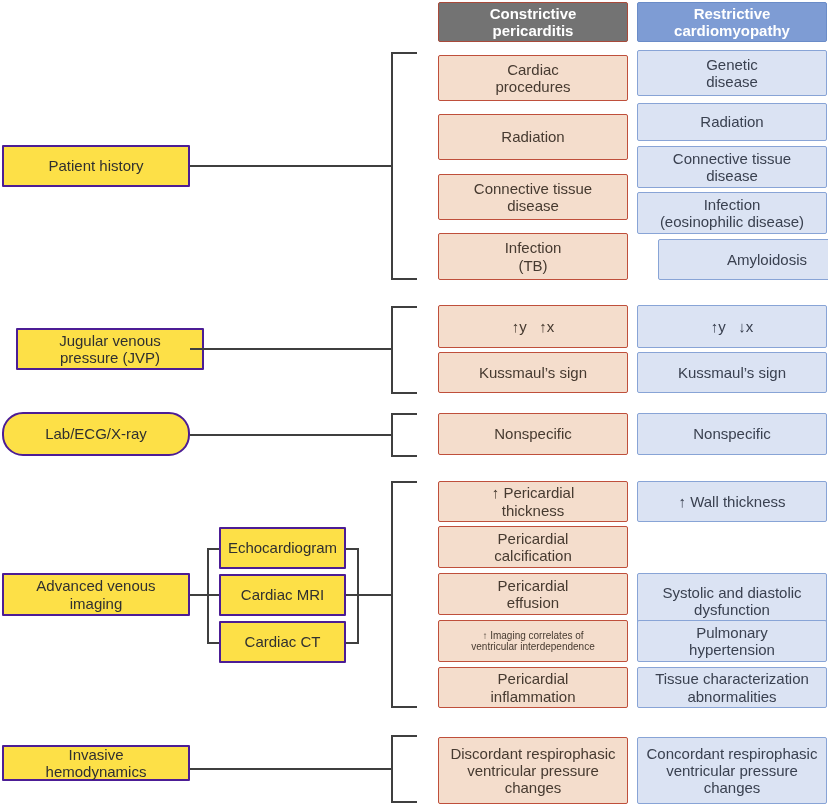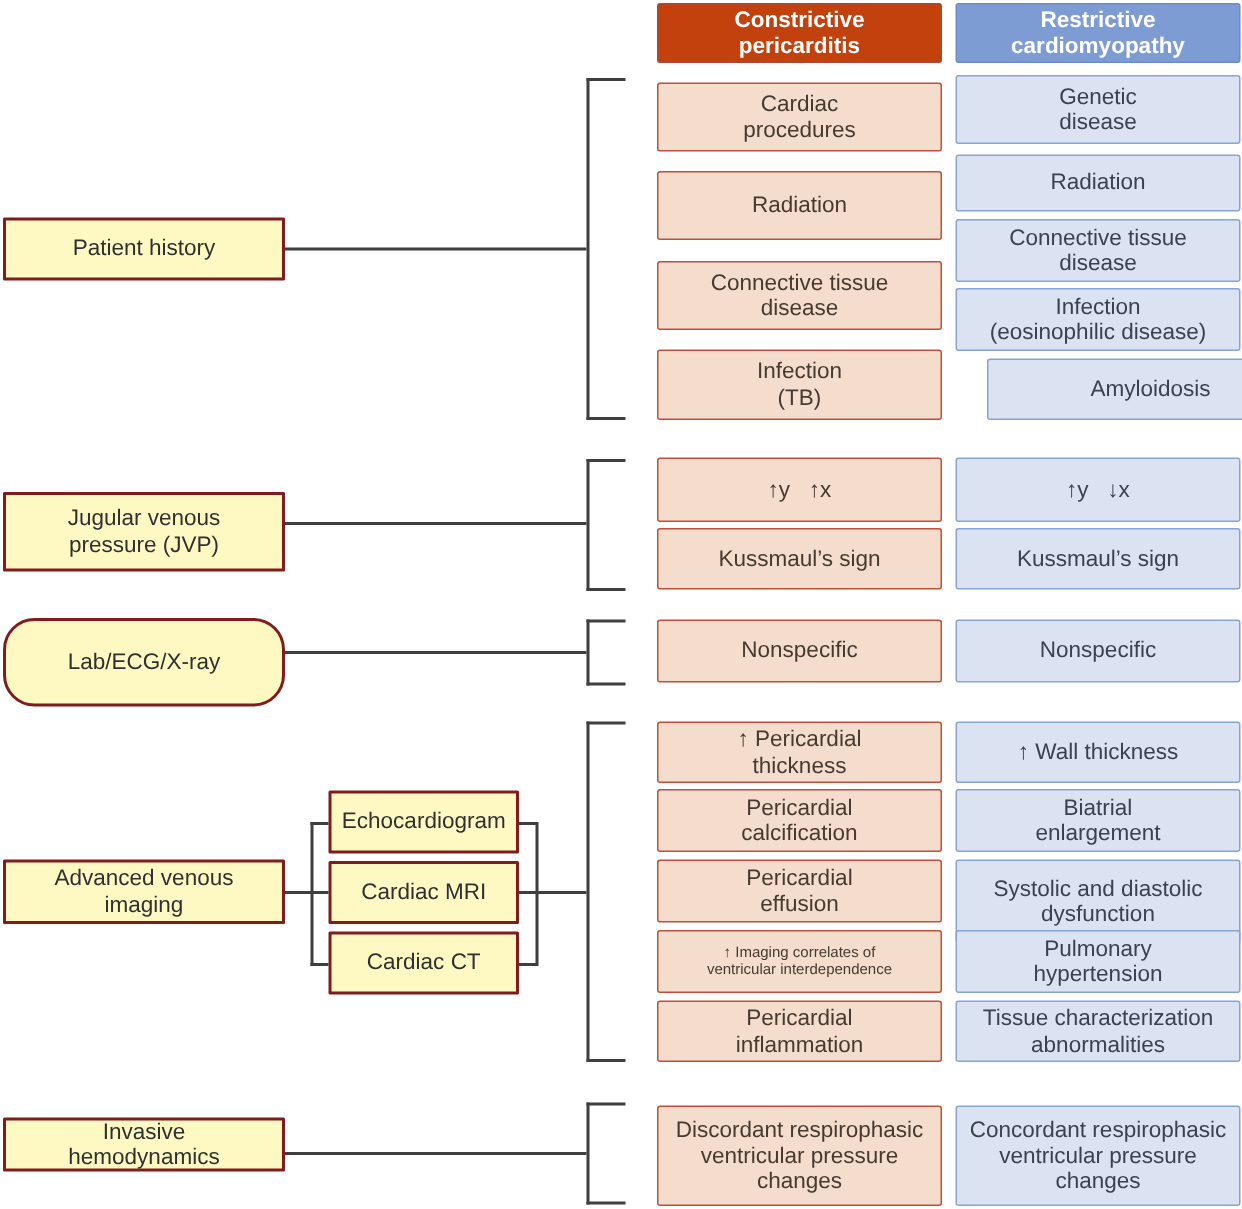--- a/index.html
+++ b/index.html
@@ -1,24 +1,24 @@
 <!DOCTYPE html>
 <html><head>
 <meta charset="utf-8">
 <style>
   html,body{margin:0;padding:0;background:#ffffff;font-family:"Liberation Sans",sans-serif;}
   #figure{position:relative;width:828px;height:806px;background:#ffffff;overflow:hidden;}
   .box{position:absolute;box-sizing:border-box;display:flex;align-items:center;justify-content:center;
        text-align:center;white-space:pre-line;line-height:1.15;font-size:15px;padding:1px 4px;border-radius:2px;}
   .hdr{font-weight:600;color:#ffffff;}
-  .hdr-con{background:#c2410c;border:1.5px solid #a84a3a;}
+  .hdr-con{background:#737373;border:1.5px solid #a84a3a;}
   .hdr-res{background:#7e9cd4;border:1.5px solid #6a8cc8;}
   .con-box{background:#f4ddcc;border:1.5px solid #bf4f3b;color:#463a30;}
   .res-box{background:#dbe3f3;border:1.5px solid #88a4d6;color:#3a4150;}
-  .gray-box{background:#fef9c3;border:2px solid #7f1d1d;color:#303030;border-radius:1px;}
+  .gray-box{background:#fde047;border:2px solid #4c1d95;color:#303030;border-radius:1px;}
   .hl{position:absolute;height:2px;background:#3f3f3f;}
   .vl{position:absolute;width:2px;background:#3f3f3f;}
 </style>
 </head>
 <body>
 
 <div id="figure">
 
   <div class="box hdr hdr-con" style="left:438px;top:2px;width:190px;height:40px;">Constrictive
 pericarditis</div>
@@ -41,33 +41,33 @@
 
   <div class="box res-box" style="left:637px;top:50px;width:190px;height:46px;">Genetic
 disease</div>
   <div class="box res-box" style="left:637px;top:103px;width:190px;height:38px;">Radiation</div>
   <div class="box res-box" style="left:637px;top:146px;width:190px;height:42px;">Connective tissue
 disease</div>
   <div class="box res-box" style="left:637px;top:192px;width:190px;height:42px;">Infection
 (eosinophilic disease)</div>
   <div class="box res-box" style="left:658px;top:239px;width:218px;height:41px;">Amyloidosis</div>
 
-  <div class="box gray-box" style="left:2px;top:328px;width:188px;height:53px;">Jugular venous
+  <div class="box gray-box" style="left:16px;top:328px;width:188px;height:42px;">Jugular venous
 pressure (JVP)</div>
   <div class="hl" style="left:190px;top:348px;width:201px;"></div>
   <div class="vl" style="left:391px;top:306px;height:88px;"></div>
   <div class="hl" style="left:391px;top:306px;width:26px;"></div>
   <div class="hl" style="left:391px;top:392px;width:26px;"></div>
 
   <div class="box con-box" style="left:438px;top:305px;width:190px;height:43px;">↑y&nbsp;&nbsp;&nbsp;↑x</div>
   <div class="box con-box" style="left:438px;top:352px;width:190px;height:41px;">Kussmaul’s sign</div>
   <div class="box res-box" style="left:637px;top:305px;width:190px;height:43px;">↑y&nbsp;&nbsp;&nbsp;↓x</div>
   <div class="box res-box" style="left:637px;top:352px;width:190px;height:41px;">Kussmaul’s sign</div>
 
-  <div class="box gray-box" style="left:2px;top:412px;width:188px;height:59px;border-radius:21px;">Lab/ECG/X-ray</div>
+  <div class="box gray-box" style="left:2px;top:412px;width:188px;height:44px;border-radius:21px;">Lab/ECG/X-ray</div>
   <div class="hl" style="left:190px;top:434px;width:201px;"></div>
   <div class="vl" style="left:391px;top:413px;height:44px;"></div>
   <div class="hl" style="left:391px;top:413px;width:26px;"></div>
   <div class="hl" style="left:391px;top:455px;width:26px;"></div>
 
   <div class="box con-box" style="left:438px;top:413px;width:190px;height:42px;">Nonspecific</div>
   <div class="box res-box" style="left:637px;top:413px;width:190px;height:42px;">Nonspecific</div>
 
   <div class="box gray-box" style="left:2px;top:573px;width:188px;height:43px;">Advanced venous
 imaging</div>
@@ -93,22 +93,20 @@
   <div class="box con-box" style="left:438px;top:526px;width:190px;height:42px;">Pericardial
 calcification</div>
   <div class="box con-box" style="left:438px;top:573px;width:190px;height:42px;">Pericardial
 effusion</div>
   <div class="box con-box" style="left:438px;top:620px;width:190px;height:42px;font-size:10px;">↑ Imaging correlates of
 ventricular interdependence</div>
   <div class="box con-box" style="left:438px;top:667px;width:190px;height:41px;">Pericardial
 inflammation</div>
 
   <div class="box res-box" style="left:637px;top:481px;width:190px;height:41px;">↑ Wall thickness</div>
-  <div class="box res-box" style="left:637px;top:526px;width:190px;height:42px;">Biatrial
-enlargement</div>
   <div class="box res-box" style="left:637px;top:573px;width:190px;height:56px;">Systolic and diastolic
 dysfunction</div>
   <div class="box res-box" style="left:637px;top:620px;width:190px;height:42px;">Pulmonary
 hypertension</div>
   <div class="box res-box" style="left:637px;top:667px;width:190px;height:41px;">Tissue characterization
 abnormalities</div>
 
   <div class="box gray-box" style="left:2px;top:745px;width:188px;height:36px;">Invasive
 hemodynamics</div>
   <div class="hl" style="left:190px;top:768px;width:201px;"></div>

